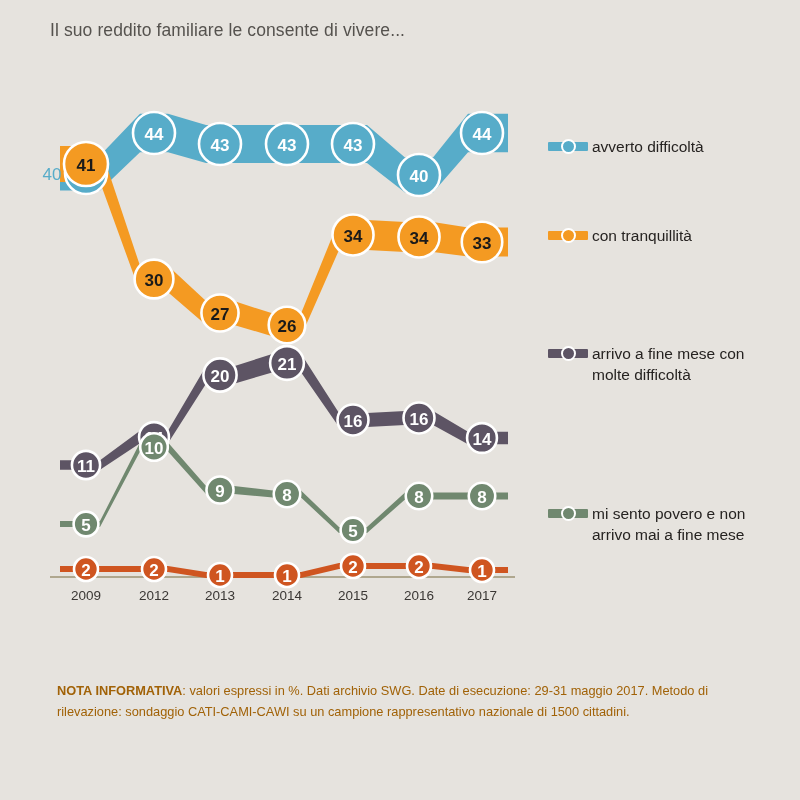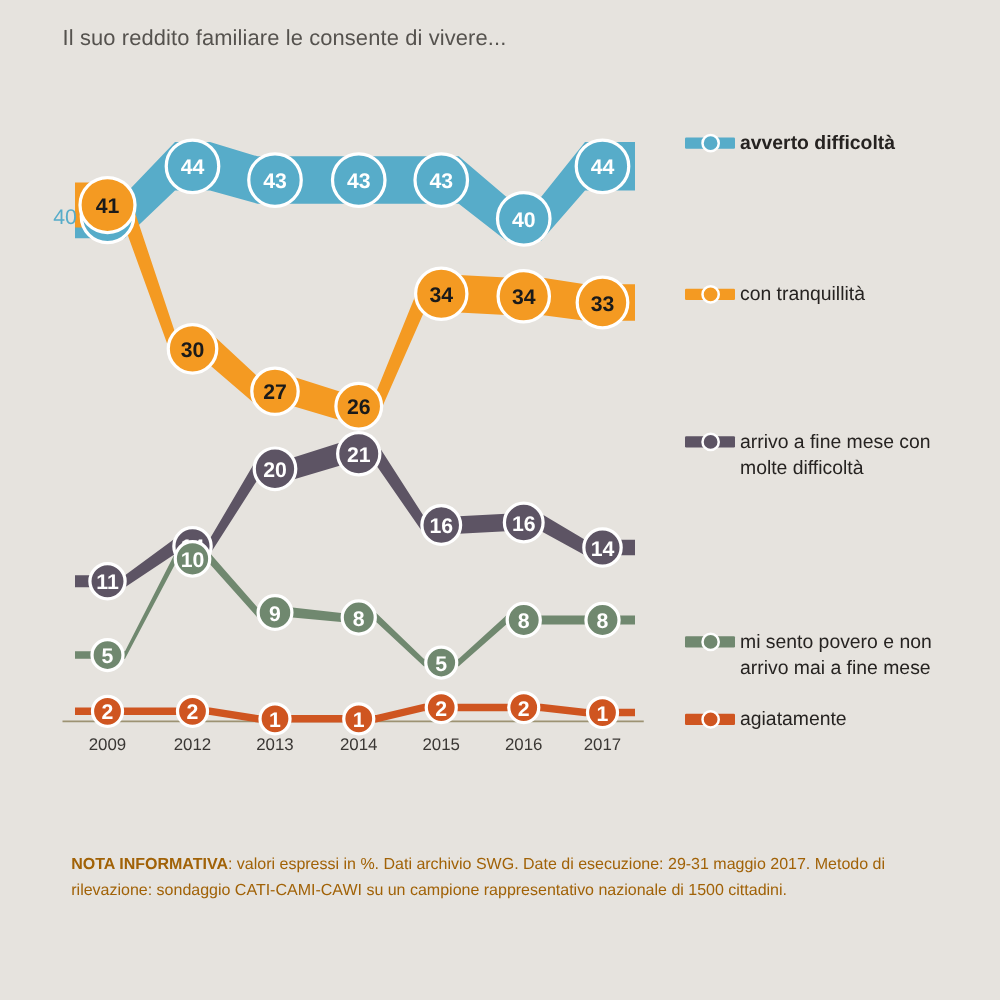--- a/index.html
+++ b/index.html
@@ -272,21 +272,21 @@
       <text class="axis-text" x="154" y="540">2012</text>
       <text class="axis-text" x="220" y="540">2013</text>
       <text class="axis-text" x="287" y="540">2014</text>
       <text class="axis-text" x="353" y="540">2015</text>
       <text class="axis-text" x="419" y="540">2016</text>
       <text class="axis-text" x="482" y="540">2017</text>
     </svg>
 </div>
 
 <div id="legend">
-    <div class="legend-item" style="top: 44px; left: 0px; font-weight: bold;">
+    <div class="legend-item" style="top: 76px; left: 0px;">
       <span class="legend-marker">
         <span class="band" style="background: rgb(87, 172, 201);"></span>
         <span class="dot" style="background: rgb(87, 172, 201);"></span>
       </span>
       <span class="legend-label">avverto difficoltà</span>
     </div>
     <div class="legend-item" style="top: 165px; left: 0px;">
       <span class="legend-marker">
         <span class="band" style="background: rgb(244, 154, 34);"></span>
         <span class="dot" style="background: rgb(244, 154, 34);"></span>
@@ -302,24 +302,17 @@
 molte difficoltà</span>
     </div>
     <div class="legend-item" style="top: 395px; left: 0px; margin-top: 48px;">
       <span class="legend-marker">
         <span class="band" style="background: rgb(112, 136, 111);"></span>
         <span class="dot" style="background: rgb(112, 136, 111);"></span>
       </span>
       <span class="legend-label">mi sento povero e non
 arrivo mai a fine mese</span>
     </div>
-    <div class="legend-item" style="top: 505px; left: 0px;">
-      <span class="legend-marker">
-        <span class="band" style="background: rgb(207, 85, 32);"></span>
-        <span class="dot" style="background: rgb(207, 85, 32);"></span>
-      </span>
-      <span class="legend-label">agiatamente</span>
-    </div>
   </div>
 
 <div id="footnote">
   <b>NOTA INFORMATIVA</b><span>: valori espressi in %. Dati archivio SWG. Date di esecuzione: 29-31 maggio 2017. Metodo di rilevazione: sondaggio CATI-CAMI-CAWI su un campione rappresentativo nazionale di 1500 cittadini.</span>
 </div>
 
 </body></html>

